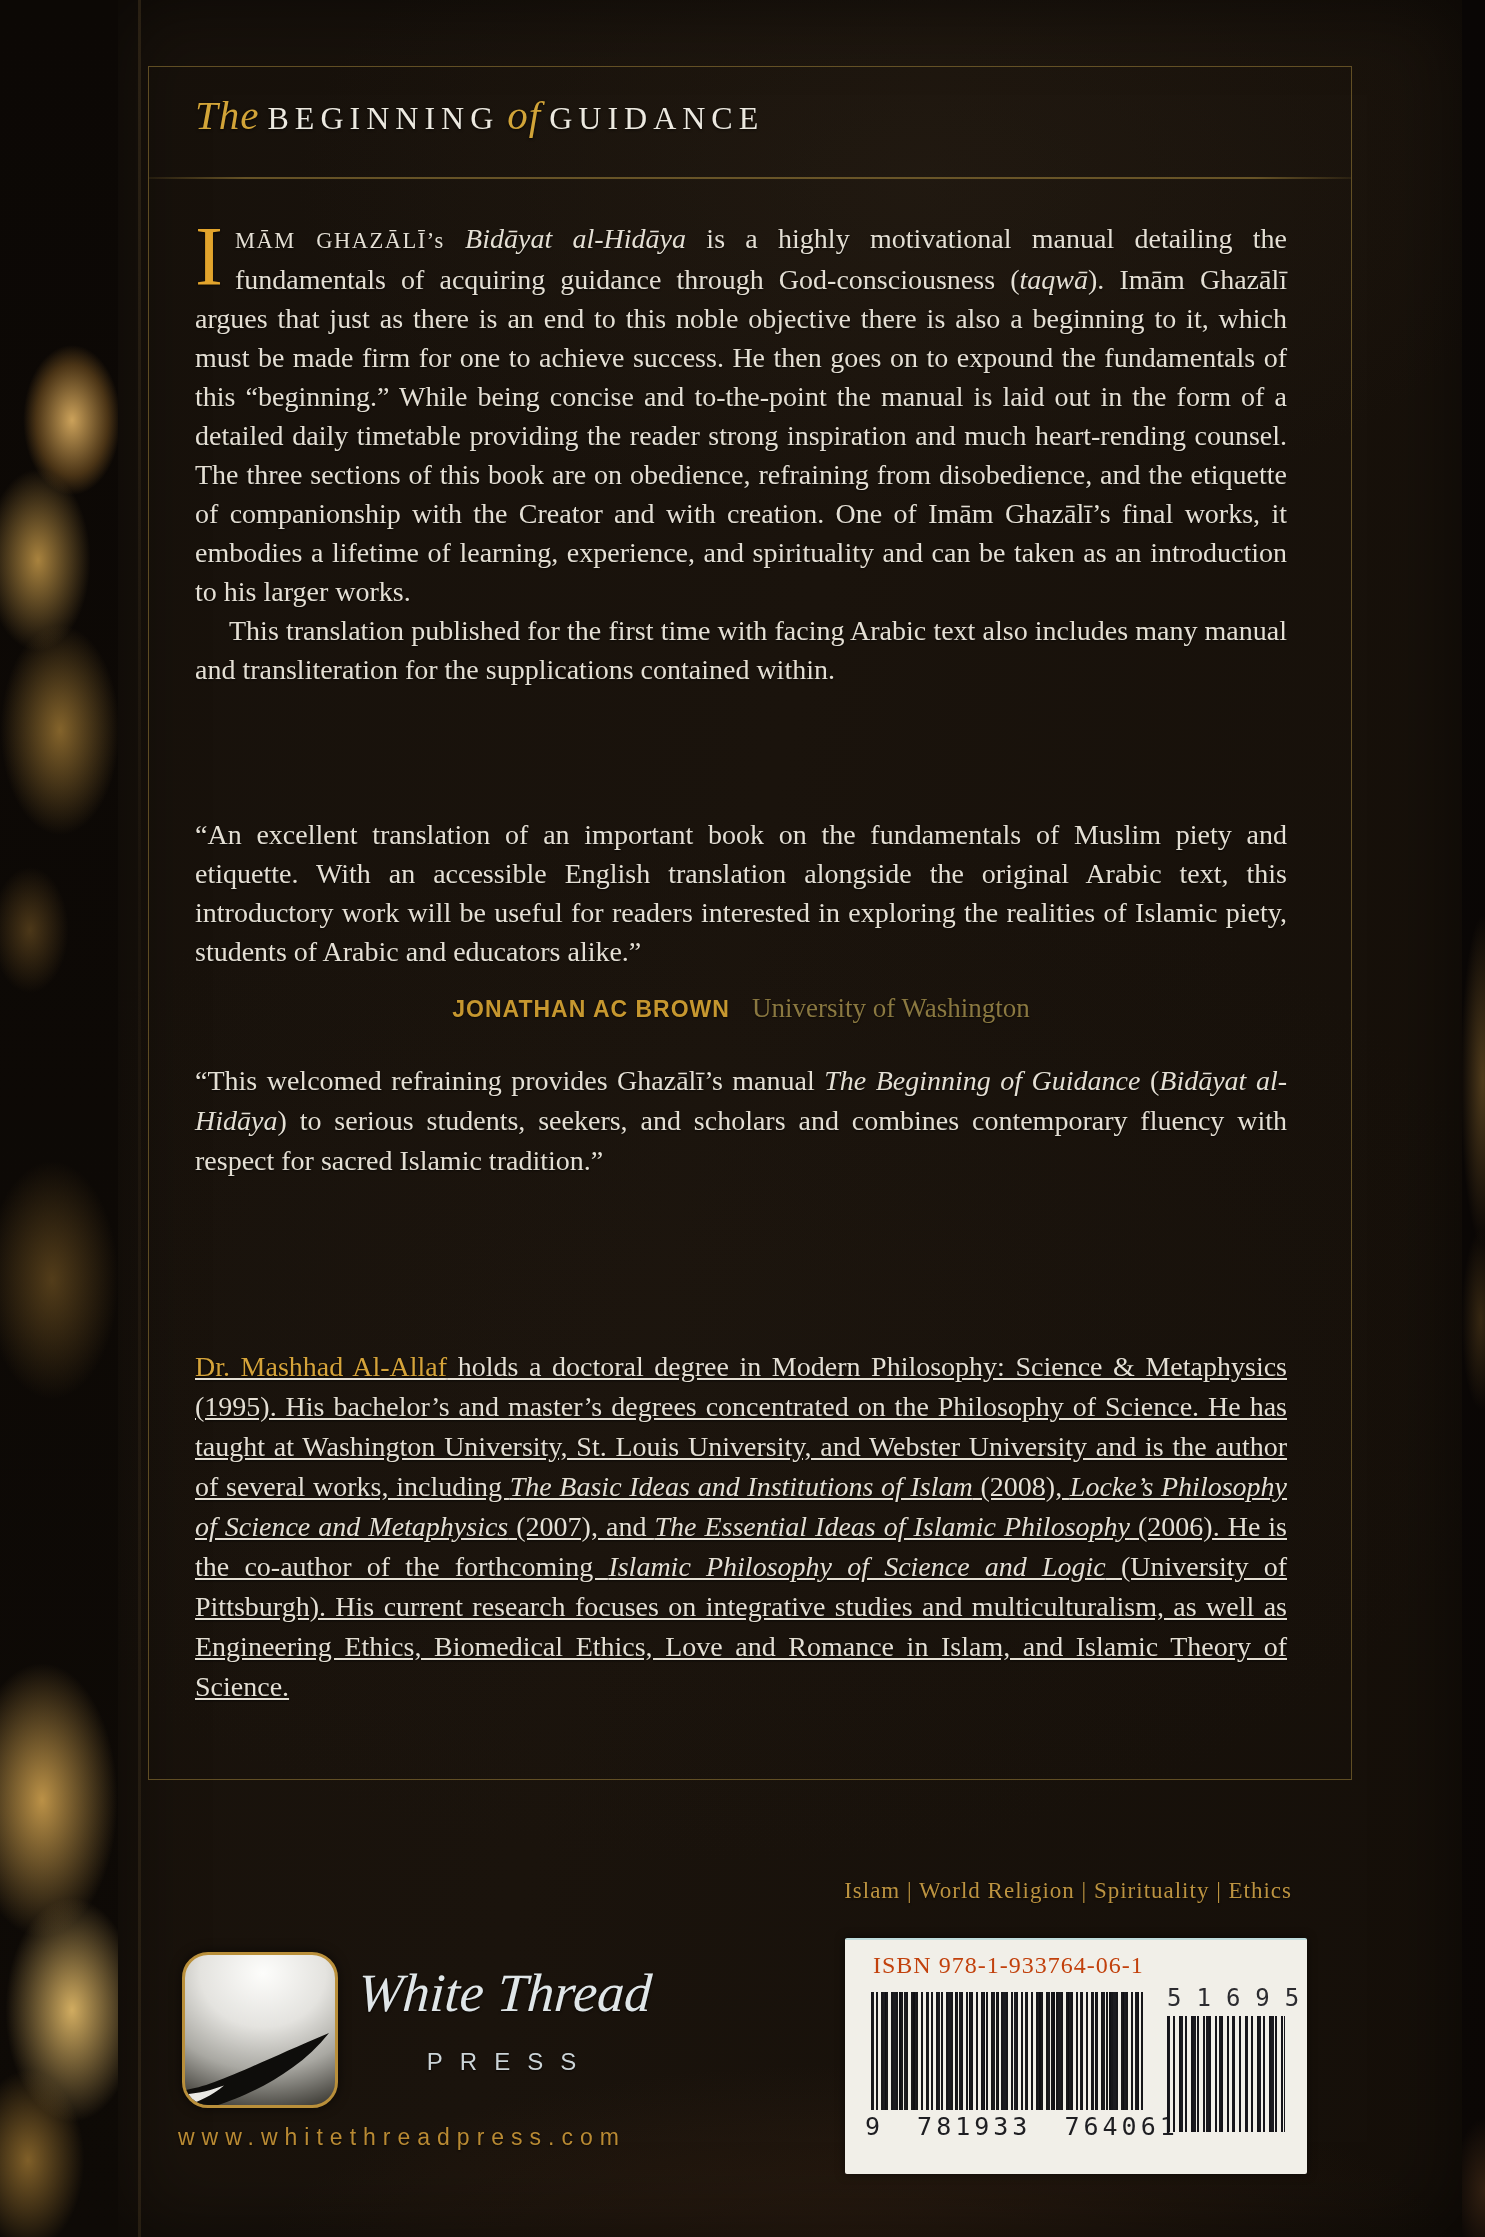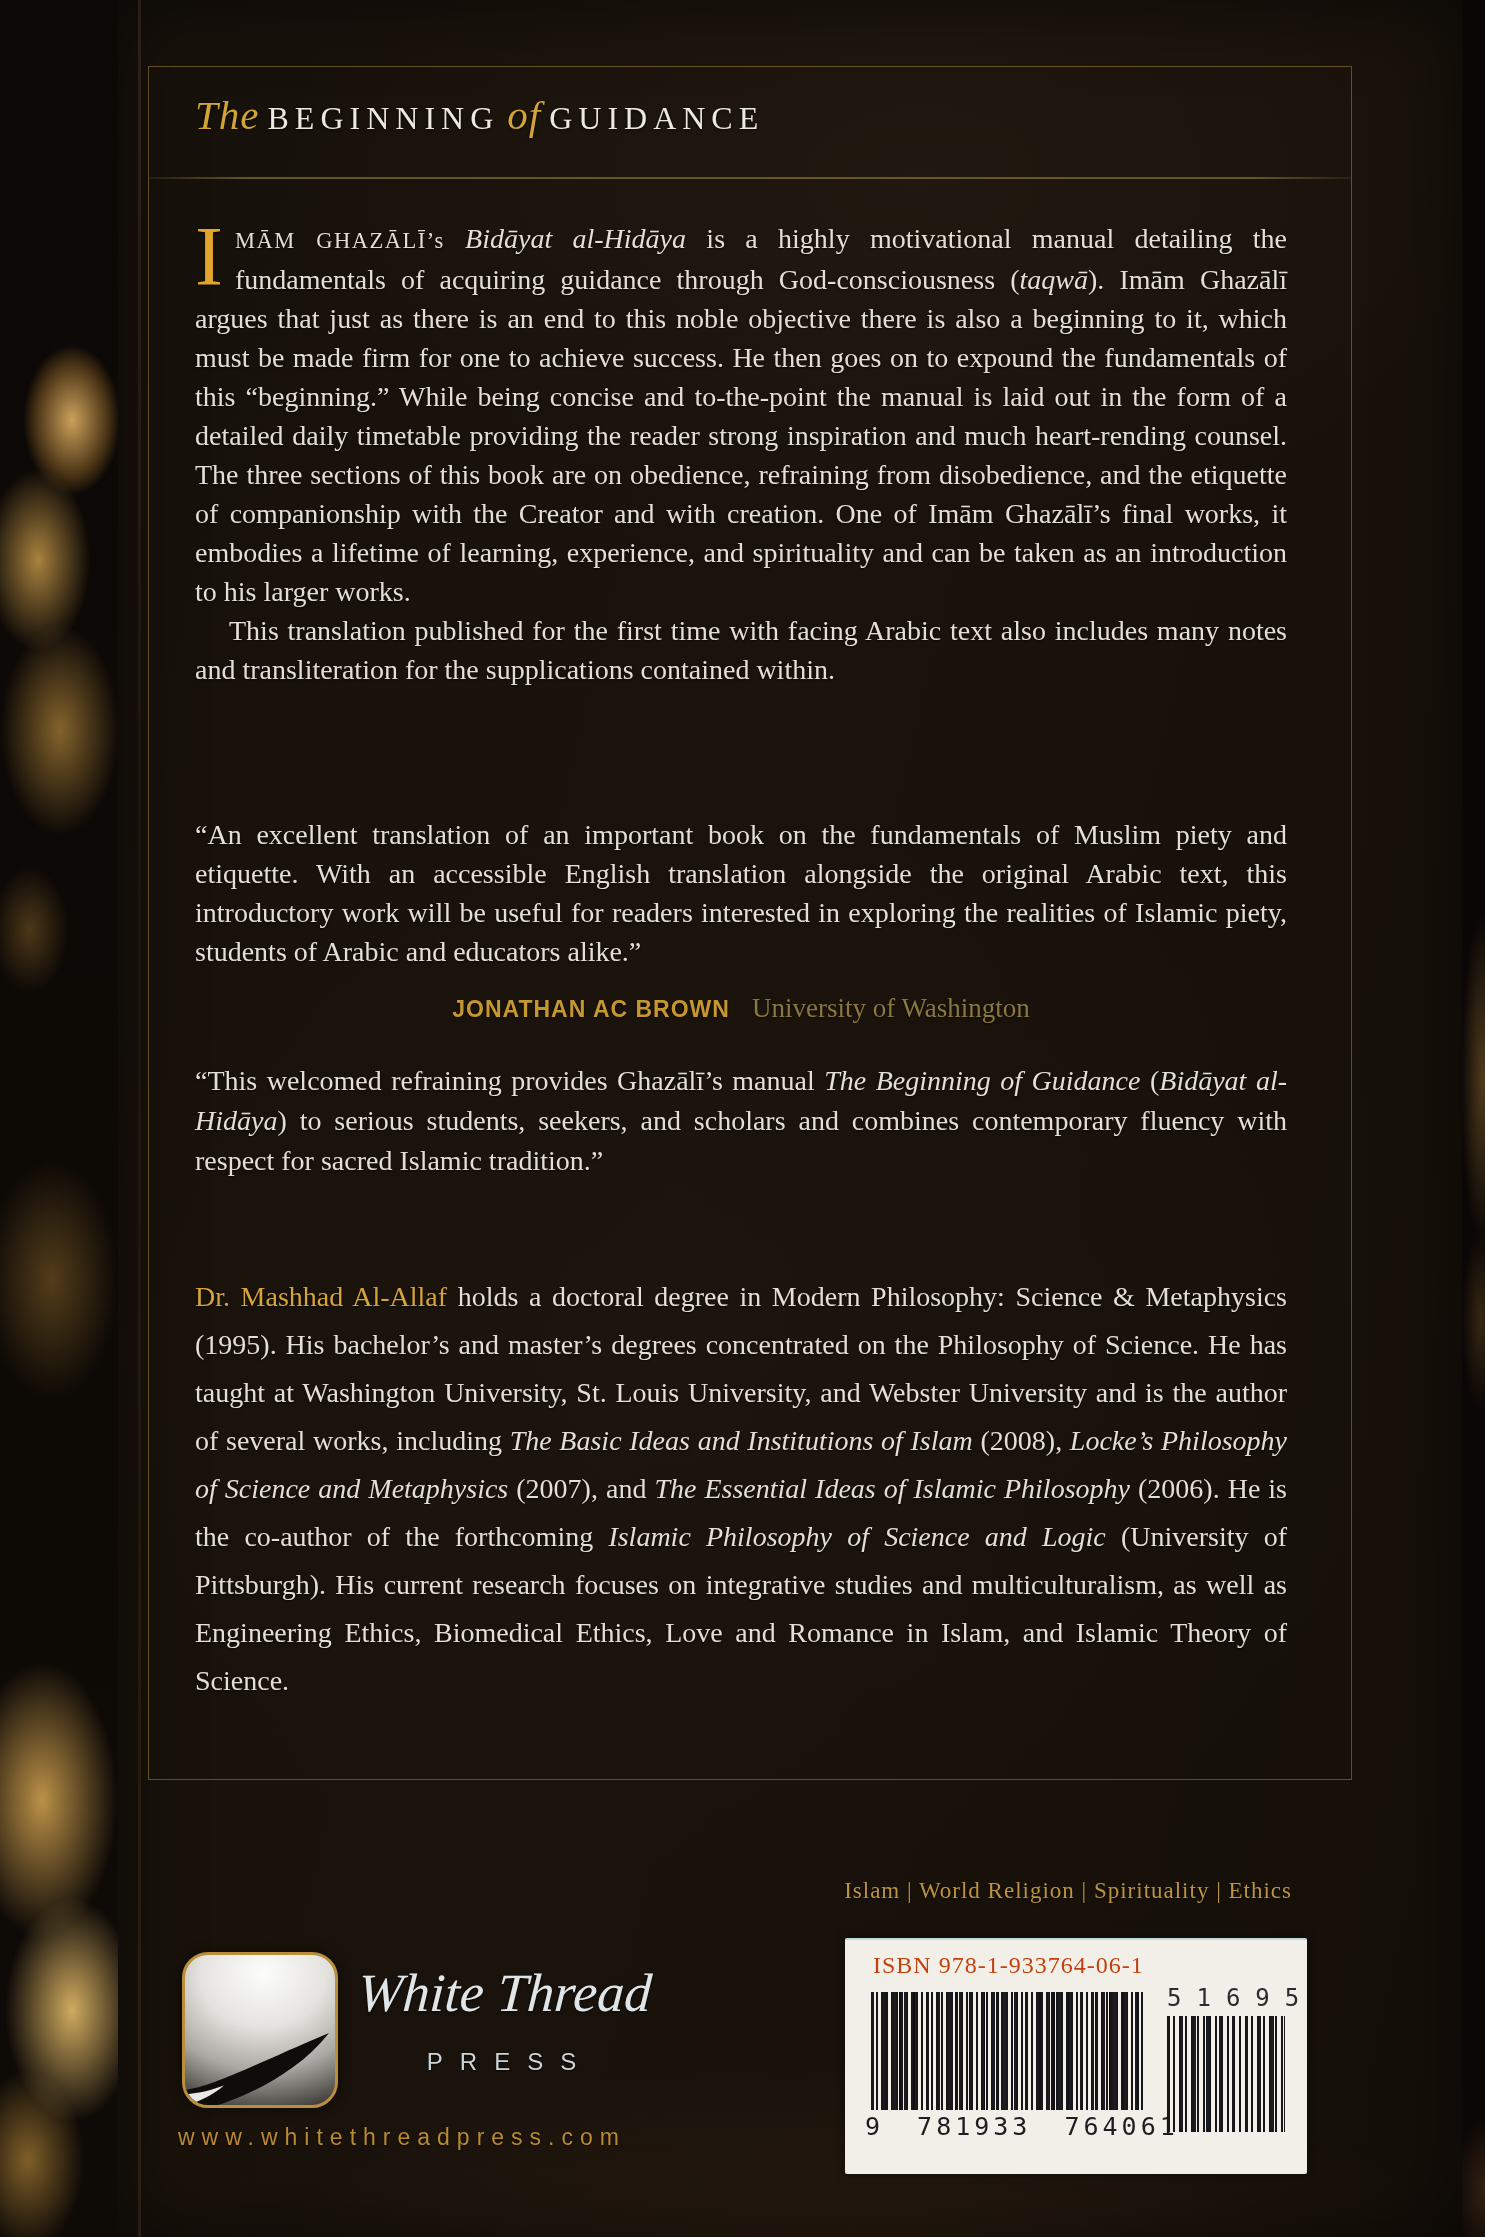--- a/index.html
+++ b/index.html
@@ -79,21 +79,21 @@
     position:absolute;left:46px;width:1092px;text-align:right;
     white-space:nowrap;text-shadow:0 1px 2px rgba(0,0,0,.6);
   }
   .attr1{top:926px;text-align:center;}
   .attr2{top:1122px;}
   .attr-name{
     font-family:"Liberation Sans","DejaVu Sans",sans-serif;
     font-weight:bold;font-size:23px;letter-spacing:1px;color:#c6972f;
   }
   .attr-aff{font-size:27px;color:#8a7840;margin-left:18px;}
-  .bio{top:1206px;line-height:48px;}
+  .bio{top:1280px;line-height:40px;text-decoration:underline;}
   .bio-name{color:#d6a43a;}
   
   .categories{
     position:absolute;right:170px;top:1878px;
     font-size:23px;letter-spacing:1px;color:#bc9340;
     text-shadow:0 1px 2px rgba(0,0,0,.6);
   }
   .barcode-box{
     position:absolute;left:727px;top:1938px;width:462px;height:234px;
     background:#f1efe8;border-top:2px solid #bfdcdc;border-radius:2px;
@@ -167,21 +167,21 @@
       <div class="title-row">
         <span class="t-ital">The</span>
         <span class="t-caps">BEGINNING</span>
         <span class="t-ital">of</span>
         <span class="t-caps">GUIDANCE</span>
       </div>
       <div class="rule-under-title"></div>
 
       <div class="copy intro">
         <span class="dropcap">I</span><span class="lead-caps">MĀM GHAZĀLĪ’s </span><span class="it">Bidāyat al-Hidāya</span><span> is a highly motivational manual detailing the fundamentals of acquiring guidance through God-consciousness (</span><span class="it">taqwā</span><span>). Imām Ghazālī argues that just as there is an end to this noble objective there is also a beginning to it, which must be made firm for one to achieve success. He then goes on to expound the fundamentals of this “beginning.” While being concise and to-the-point the manual is laid out in the form of a detailed daily timetable providing the reader strong inspiration and much heart-rending counsel. The three sections of this book are on obedience, refraining from disobedience, and the etiquette of companionship with the Creator and with creation. One of Imām Ghazālī’s final works, it embodies a lifetime of learning, experience, and spirituality and can be taken as an introduction to his larger works.</span>
-        <div class="intro-p2">This translation published for the first time with facing Arabic text also includes many notes and transliteration for the supplications contained within.</div>
+        <div class="intro-p2">This translation published for the first time with facing Arabic text also includes many manual and transliteration for the supplications contained within.</div>
       </div>
 
       <div class="copy quote1">“An excellent translation of an important book on the fundamentals of Muslim piety and etiquette. With an accessible English translation alongside the original Arabic text, this introductory work will be useful for readers interested in exploring the realities of Islamic piety, students of Arabic and educators alike.”</div>
       <div class="attr attr1">
         <span class="attr-name">JONATHAN AC BROWN</span>
         <span class="attr-aff">University of Washington</span>
       </div>
 
       <div class="copy quote2">
         <span>“This welcomed refraining provides Ghazālī’s manual </span><span class="it">The Beginning of Guidance</span><span> (</span><span class="it">Bidāyat al-Hidāya</span><span>) to serious students, seekers, and scholars and combines contemporary fluency with respect for sacred Islamic tradition.”</span>

